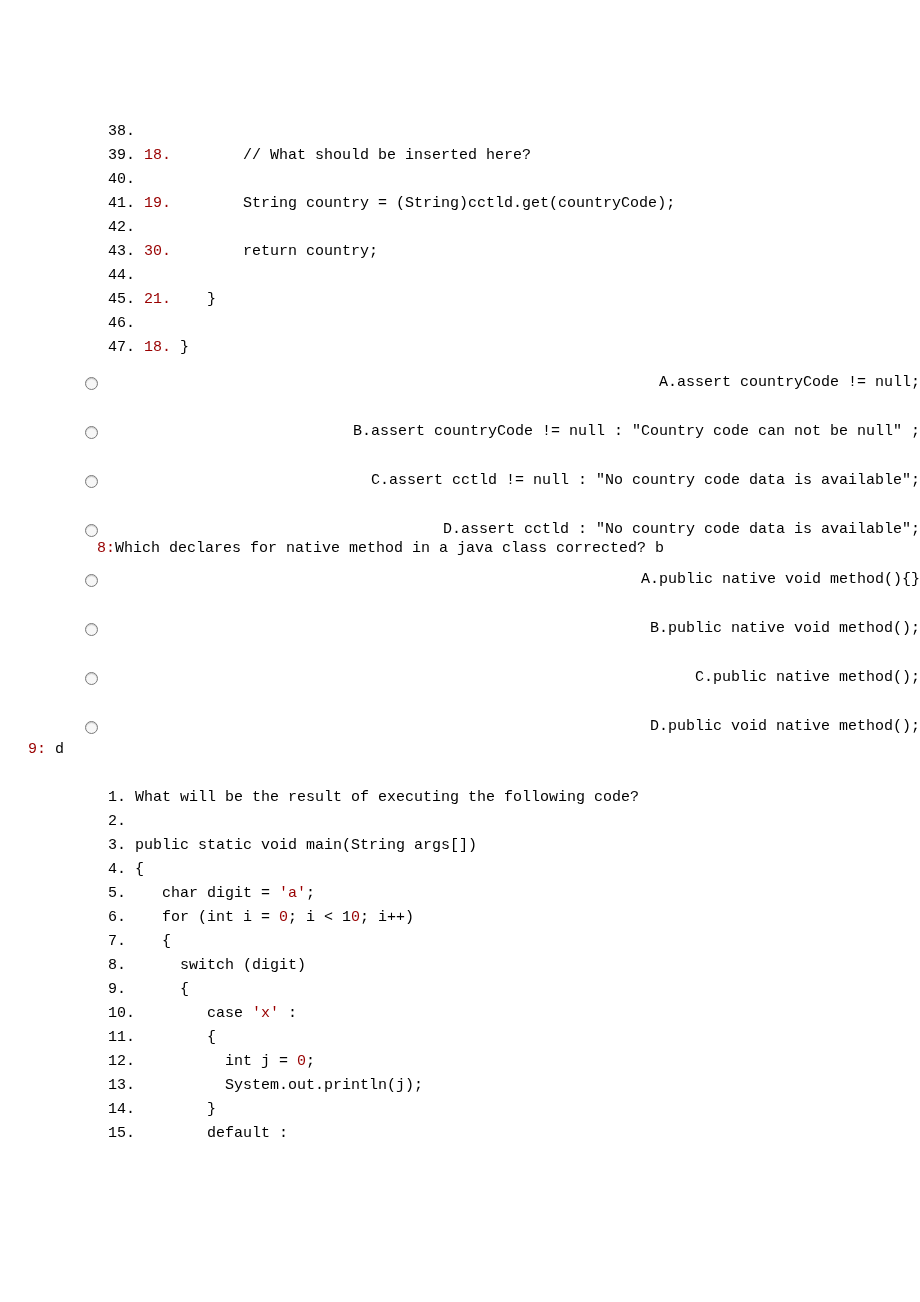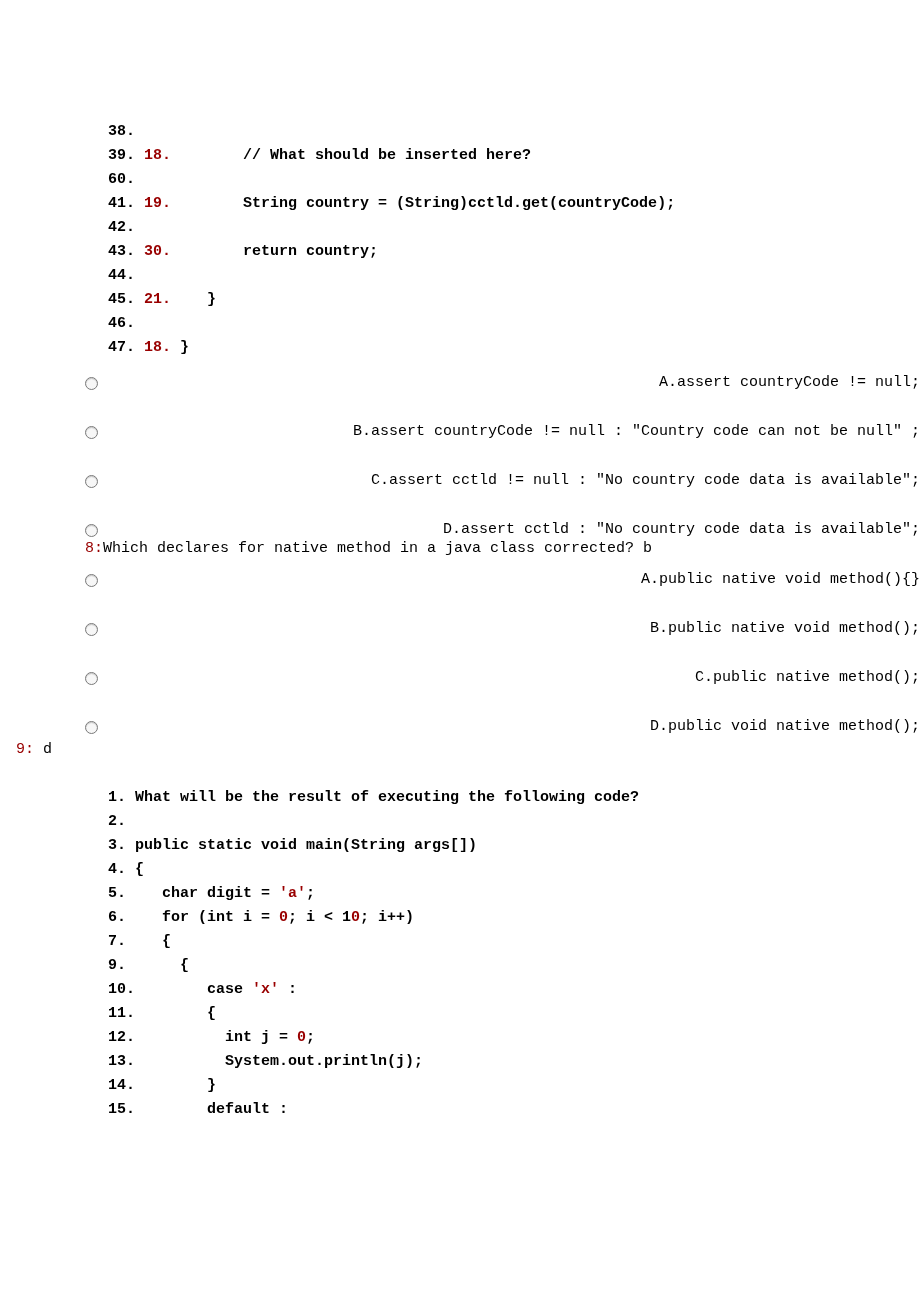--- a/index.html
+++ b/index.html
@@ -5,49 +5,49 @@
   * { margin: 0; padding: 0; box-sizing: border-box; }
   body {
     background: #ffffff;
     font-family: "NSimSun", "SimSun", "Courier New", monospace;
     font-size: 15px;
     color: #000;
     width: 920px;
     padding: 120px 0 60px 0;
   }
   .code-block { padding-left: 108px; }
-  .code-line { line-height: 24px; white-space: pre; font-weight: bold; }
+  .code-line { line-height: 24px; white-space: pre; }
   .gutter { color: #000; }
   .innum { color: #990000; }
   .literal { color: #990000; }
   .qnum { color: #990000; }
   .options { padding-left: 85px; margin-top: 14px; }
   .opt-row { display: flex; align-items: flex-start; margin-bottom: 32px; justify-content: space-between; }
   .opt-row:last-child { margin-bottom: 0; }
   .radio-icon {
     width: 13px; height: 13px; border-radius: 50%;
     border: 1px solid #7a7a7a;
     box-shadow: inset 0 1px 1px rgba(0,0,0,0.2);
     background: #f7f7f7;
     margin-right: 14px;
     margin-top: 3px;
     flex: 0 0 auto;
   }
   .opt-text { font-family: inherit; white-space: pre-wrap; }
-  .q-line { padding-left: 85px; margin-top: 2px; margin-bottom: 2px; }
+  .q-line { padding-left: 85px; margin-top: 2px; margin-bottom: 2px; margin-left: 12px; }
   .q-line.after-opts { margin-top: 0; margin-bottom: 28px; padding-left: 16px; }
   .code-block2 { padding-left: 108px; margin-top: 24px; }
 </style>
 </head>
 <body>
 
 <div class="code-block" id="block1">
     <div class="code-line"><span class="gutter">38.</span></div>
     <div class="code-line"><span class="gutter">39.</span> <span class="innum">18.</span>        // What should be inserted here?</div>
-    <div class="code-line"><span class="gutter">60.</span></div>
+    <div class="code-line"><span class="gutter">40.</span></div>
     <div class="code-line"><span class="gutter">41.</span> <span class="innum">19.</span>        String country = (String)cctld.get(countryCode);</div>
     <div class="code-line"><span class="gutter">42.</span></div>
     <div class="code-line"><span class="gutter">43.</span> <span class="innum">30.</span>        return country;</div>
     <div class="code-line"><span class="gutter">44.</span></div>
     <div class="code-line"><span class="gutter">45.</span> <span class="innum">21.</span>    }</div>
     <div class="code-line"><span class="gutter">46.</span></div>
     <div class="code-line"><span class="gutter">47.</span> <span class="innum">18.</span> }</div>
   </div>
 
 <div class="options" id="opts7">
@@ -97,20 +97,21 @@
 </div>
 
 <div class="code-block2" id="block2">
     <div class="code-line"><span class="gutter">1.</span> What will be the result of executing the following code?</div>
     <div class="code-line"><span class="gutter">2.</span></div>
     <div class="code-line"><span class="gutter">3.</span> public static void main(String args[])</div>
     <div class="code-line"><span class="gutter">4.</span> {</div>
     <div class="code-line"><span class="gutter">5.</span>    char digit = <span class="literal">'a'</span>;</div>
     <div class="code-line"><span class="gutter">6.</span>    for (int i = <span class="literal">0</span>; i &lt; 1<span class="literal">0</span>; i++)</div>
     <div class="code-line"><span class="gutter">7.</span>    {</div>
+    <div class="code-line"><span class="gutter">8.</span>      switch (digit)</div>
     <div class="code-line"><span class="gutter">9.</span>      {</div>
     <div class="code-line"><span class="gutter">10.</span>        case <span class="literal">'x'</span> :</div>
     <div class="code-line"><span class="gutter">11.</span>        {</div>
     <div class="code-line"><span class="gutter">12.</span>          int j = <span class="literal">0</span>;</div>
     <div class="code-line"><span class="gutter">13.</span>          System.out.println(j);</div>
     <div class="code-line"><span class="gutter">14.</span>        }</div>
     <div class="code-line"><span class="gutter">15.</span>        default :</div>
   </div>
 
 </body></html>

